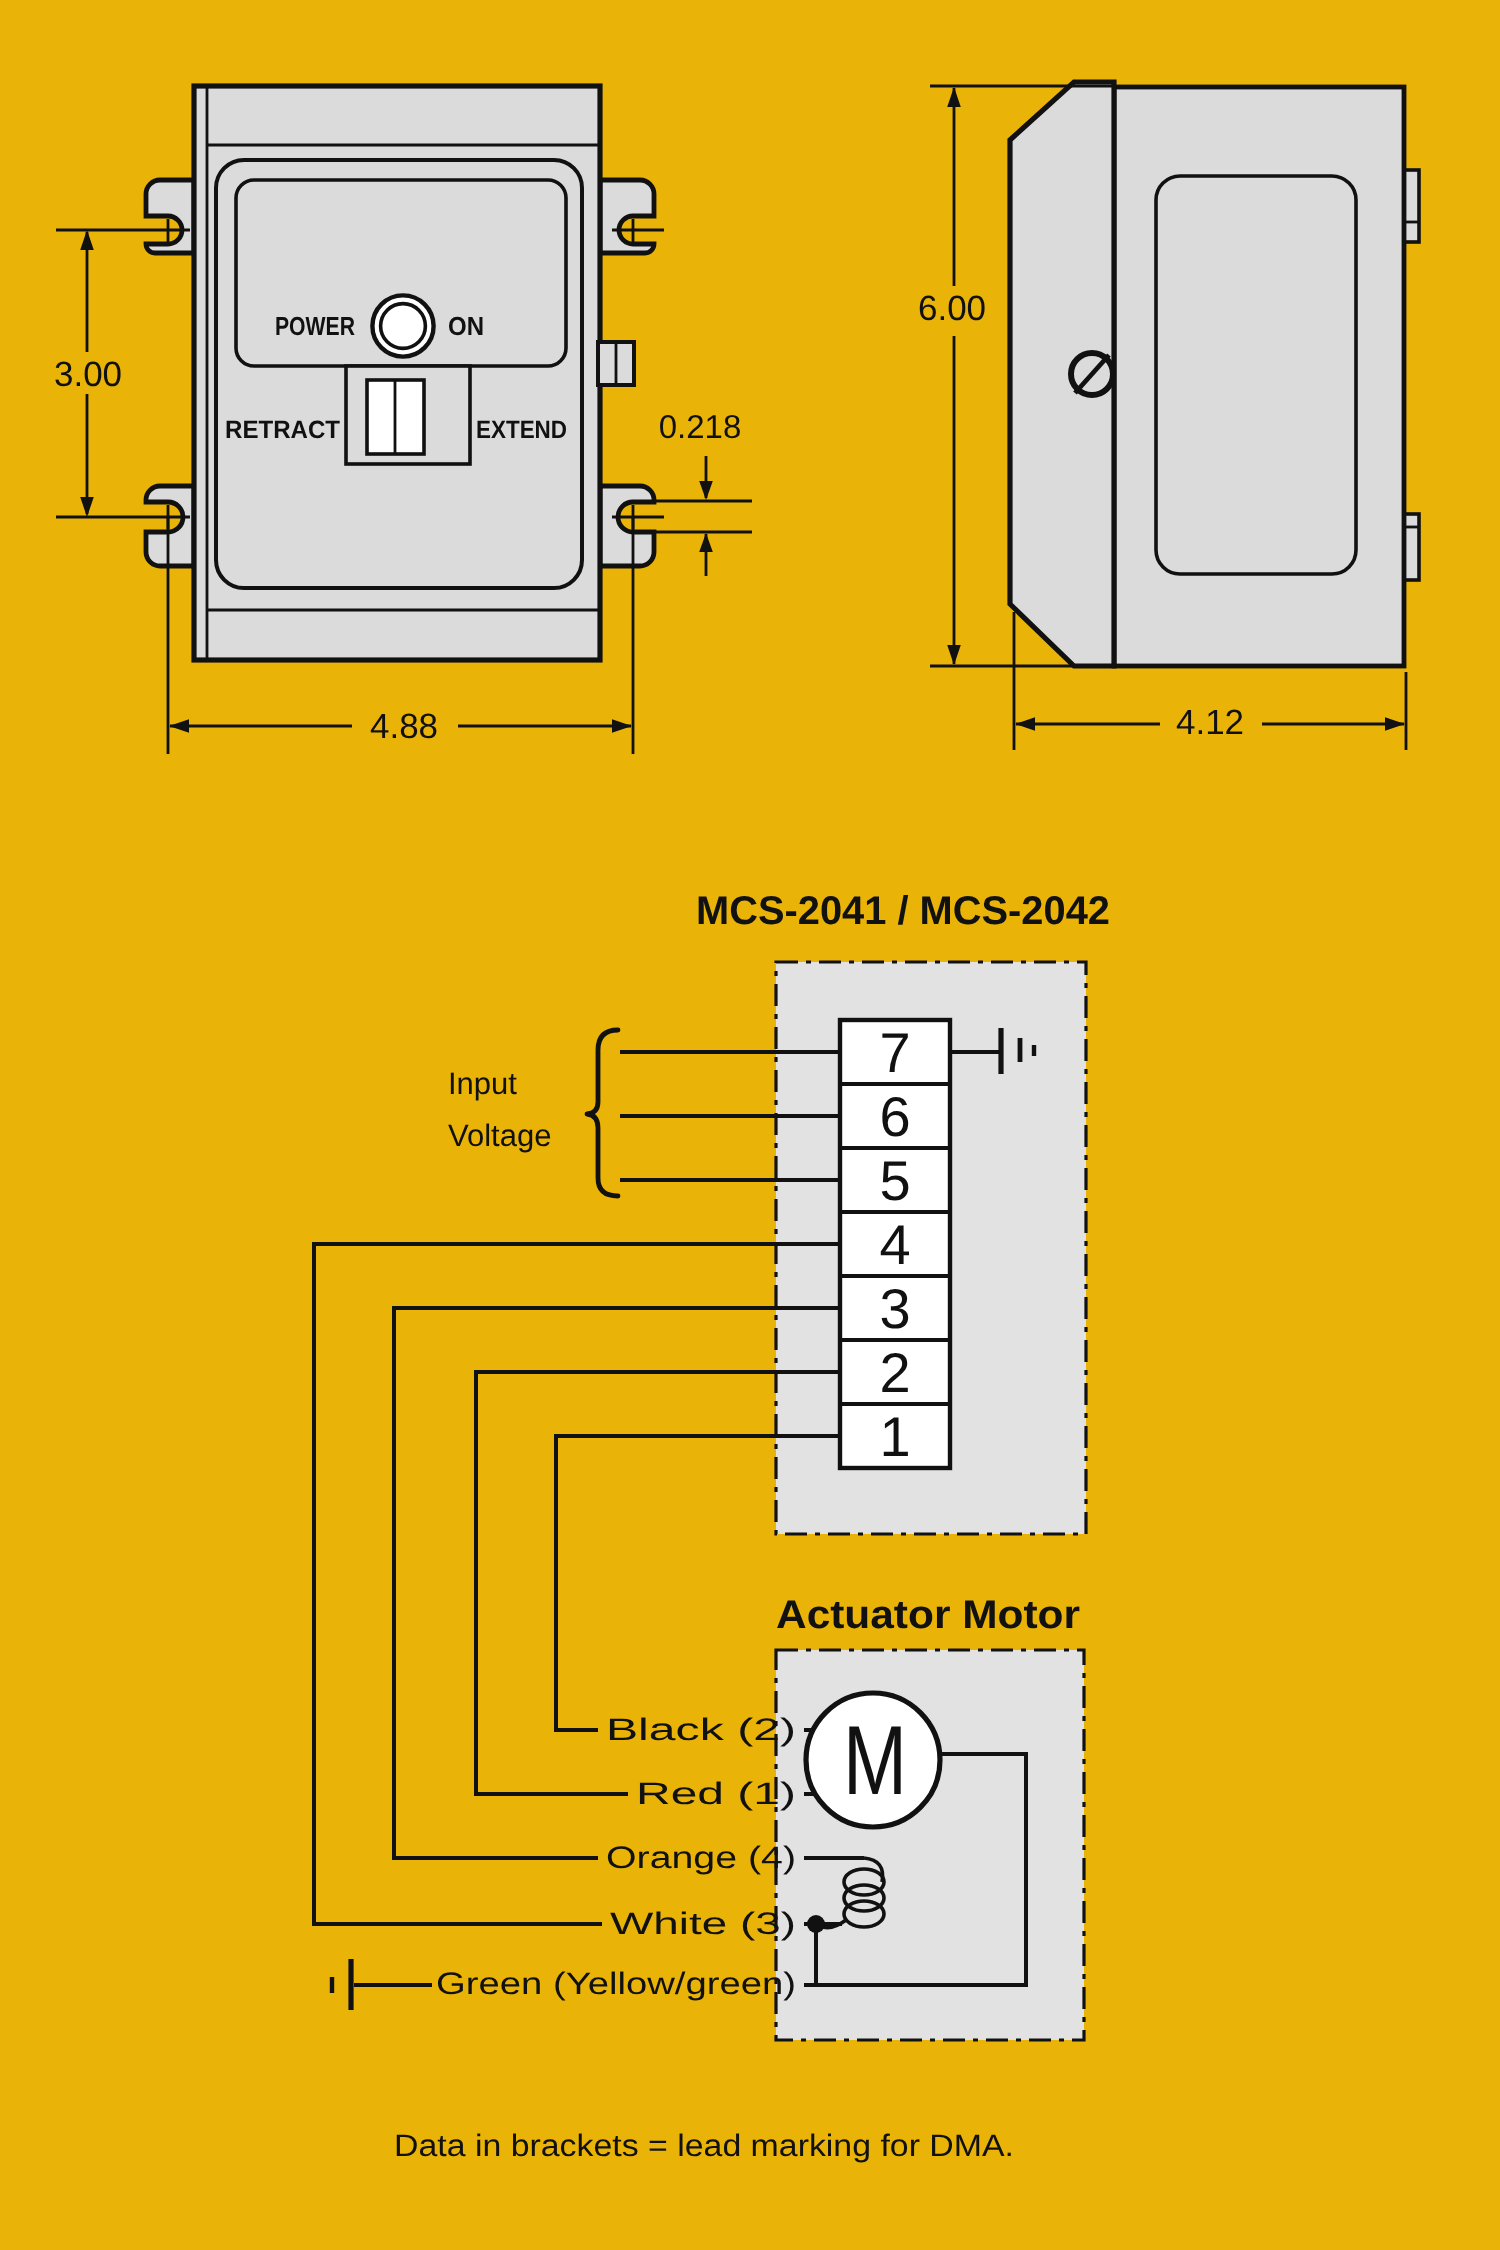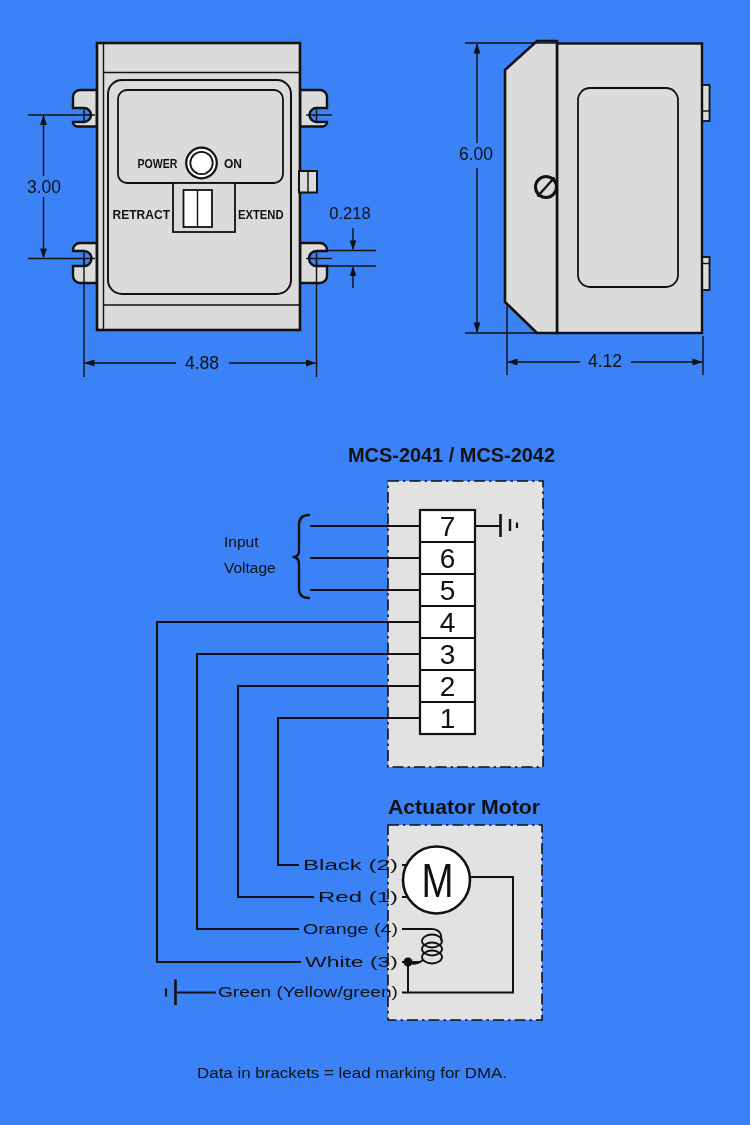--- a/index.html
+++ b/index.html
@@ -1,21 +1,21 @@
 <!DOCTYPE html>
 <html style="--device-fill: #dbdbdb; --box-fill: #e2e2e2; --line: #111111;"><head>
 <meta charset="utf-8">
 <style>
   :root{
     --device-fill:#dbdbdb;
     --box-fill:#e2e2e2;
     --line:#111111;
   }
   html,body{margin:0;padding:0;background:#ffffff;}
-  #stage{position:relative;width:750px;height:1125px;background:#3b82f6;overflow:hidden;}
+  #stage{position:relative;width:750px;height:1125px;background:#eab308;overflow:hidden;}
   svg{display:block;}
   .txt{font-family:"Liberation Sans", sans-serif;fill:var(--line);}
   .dim{font-size:17.5px;}
   .dim-s{font-size:16.5px;}
   .panel-lbl{font-size:13px;font-weight:bold;}
   .sw-lbl{font-size:12.5px;font-weight:bold;}
   .title{font-size:20px;font-weight:bold;}
   .lbl{font-size:15.5px;}
   .term{font-size:28px;}
   .motor-m{font-size:49px;}

